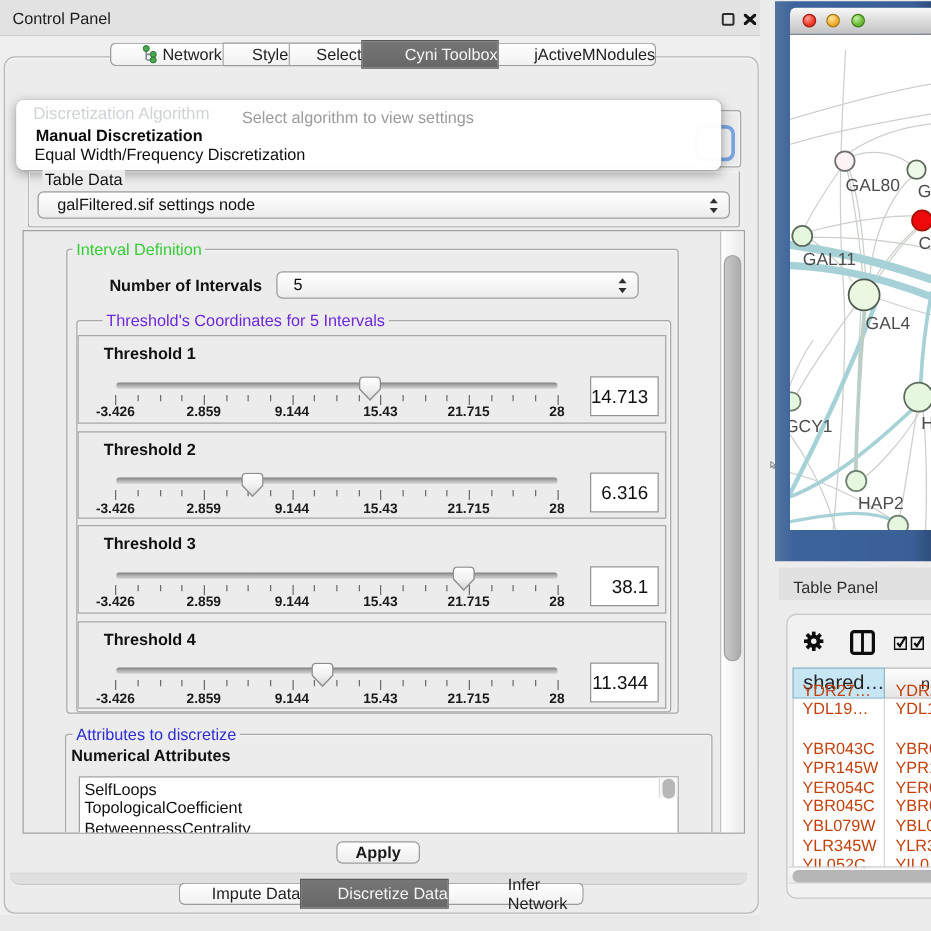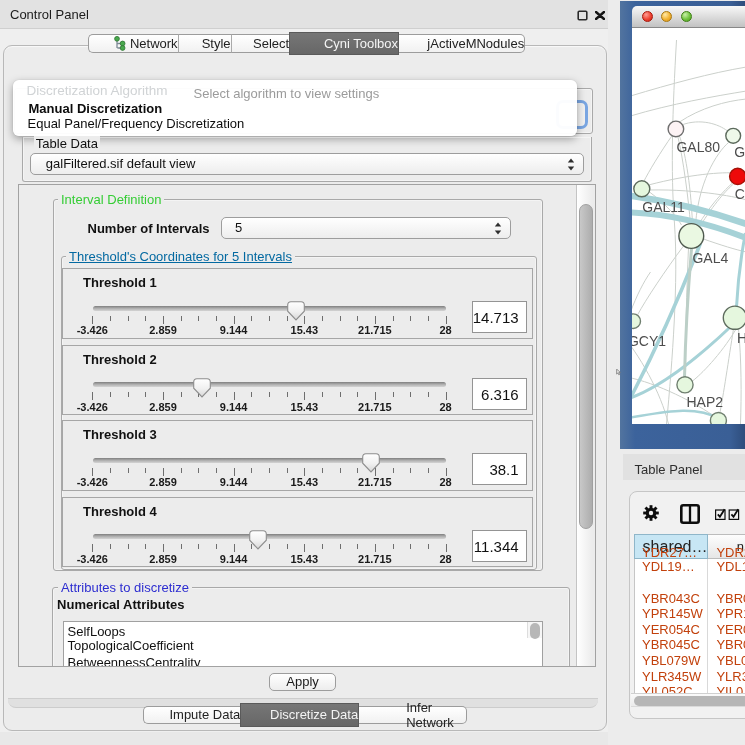--- a/index.html
+++ b/index.html
@@ -45,21 +45,21 @@
 .thumb { position:absolute; top:32px; }
 .vbox { position:absolute; left:408.6px; top:32px; width:55px; height:32px; background:#ffffff; border:1px solid #949494; font-size:15px; color:#111; text-align:right; line-height:31px; padding-right:7px; }
 
 
 #numlist { position:absolute; left:44px; top:435.6px; width:480px; height:200px; background:#ffffff; border:1px solid #a0a0a0; font-size:13px; color:#111; }
 #numlist div { padding-left:4px; height:16.5px; line-height:16.5px; }
 #listsb { position:absolute; right:0; top:0; width:15px; height:100%; background:#f6f6f6; border-left:1px solid #dddddd; }
 #listthumb { position:absolute; left:2px; top:1px; width:10px; height:120px; border-radius:5px; background:#b7b7b7; }
 
 
-#apply { left:269.3px; top:672.8px; width:66.5px; height:18px; background:linear-gradient(#ffffff,#ededed); border:1px solid #9d9d9d; border-radius:5px; font-size:13px; font-weight:normal; color:#1a1a1a; text-align:center; line-height:16px; }
+#apply { left:269.3px; top:672.8px; width:66.5px; height:18px; background:linear-gradient(#ffffff,#ededed); border:1px solid #9d9d9d; border-radius:5px; font-size:13px; font-weight:bold; color:#1a1a1a; text-align:center; line-height:16px; }
 
 
 #popup { left:12.5px; top:79.5px; width:564.5px; height:56.7px; background:rgba(255,255,255,.97); border-radius:6px; box-shadow:0 3px 9px rgba(0,0,0,.35), 0 0 1px rgba(0,0,0,.2); }
 #popup .r0a { position:absolute; left:14px; top:3px; font-size:13.5px; color:#d0d3d5; }
 #popup .r0b { position:absolute; left:181px; top:6px; font-size:13px; color:#9b9b9b; }
 #popup .r1 { position:absolute; left:16px; top:21.5px; font-size:13px; font-weight:bold; color:#0c0c0c; }
 #popup .r2 { position:absolute; left:15px; top:36px; font-size:13px; color:#0c0c0c; }
 
 
 #rightbg { left:608px; top:0; width:137px; height:745px; background:#ececec; }
@@ -115,26 +115,26 @@
   <div class="tab last" style="width:126.1px;">jActiveMNodules</div>
 </div>
 
 <div class="grp" style="left:13.5px; top:87.5px; width:579.2px; height:46px;"></div>
 <div class="combo" style="left:556px; top:100px; width:32px; height:29px; border:3px solid #7aa6e2; border-radius:7px; background:#f1f1f1;"></div>
 
 <div class="abs" id="popup">
   <span class="r0a">Discretization Algorithm</span>
   <span class="r0b">Select algorithm to view settings</span>
   <span class="r1">Manual Discretization</span>
-  <span class="r2">Equal Panel/Frequency Discretization</span>
+  <span class="r2">Equal Width/Frequency Discretization</span>
 </div>
 
 <div class="grp" style="left:21.9px; top:136.5px; width:570.4px; height:45.5px; border-top:none; border-radius:0 0 3px 3px;"></div>
 <span class="abs" style="left:33.8px; top:136.3px; font-size:13px; color:#111; background:#ececec; padding:0 2px;">Table Data</span>
-<div class="combo" style="left:29.8px; top:153.3px; width:554.4px; height:21.5px; line-height:20px;"><span style="padding-left:15px;">galFiltered.sif default view</span>
+<div class="combo" style="left:29.8px; top:153.3px; width:554.4px; height:21.5px; line-height:20px;"><span style="padding-left:15px;">galFiltered.sif settings node</span>
   <span class="ar">
       <svg width="8" height="13" viewBox="0 0 8 13">
         <path d="M4,0.5 L7.2,4.6 L0.8,4.6 Z" fill="#2e2e2e"></path>
         <path d="M4,12.5 L7.2,8.4 L0.8,8.4 Z" fill="#2e2e2e"></path>
       </svg>
     </span>
 </div>
 
 <div class="abs" id="sp">
 
@@ -144,21 +144,21 @@
   <b class="abs" style="left:69px; top:36px; font-size:13px; color:#111;">Number of Intervals</b>
   <div class="combo" style="left:202.4px; top:31.4px; width:290px; height:21.8px; line-height:20px;"><span style="padding-left:13px;">5</span>
     <span class="ar">
         <svg width="8" height="13" viewBox="0 0 8 13">
           <path d="M4,0.5 L7.2,4.6 L0.8,4.6 Z" fill="#2e2e2e"></path>
           <path d="M4,12.5 L7.2,8.4 L0.8,8.4 Z" fill="#2e2e2e"></path>
         </svg>
       </span>
   </div>
   <div class="grp" style="left:42.6px; top:70.6px; width:476px; height:314px;">
-      <span class="leg" style="left:4px; color:#0369a1;text-decoration:underline;">Threshold's Coordinates for 5 Intervals</span>
+      <span class="leg" style="left:20px; color:#6d28d9;">Threshold's Coordinates for 5 Intervals</span>
     </div>
   <div style="position:relative; left:0; top:-184.4px;">
 
 <div class="tb" style="top:267.4px">
   <b class="tt">Threshold 1</b>
   <div class="track"></div>
   <i class="tk" style="left:29.3px;height:8px"></i>
         <i class="tk" style="left:47.0px;height:5px"></i>
         <i class="tk" style="left:64.6px;height:5px"></i>
         <i class="tk" style="left:82.3px;height:5px"></i>

